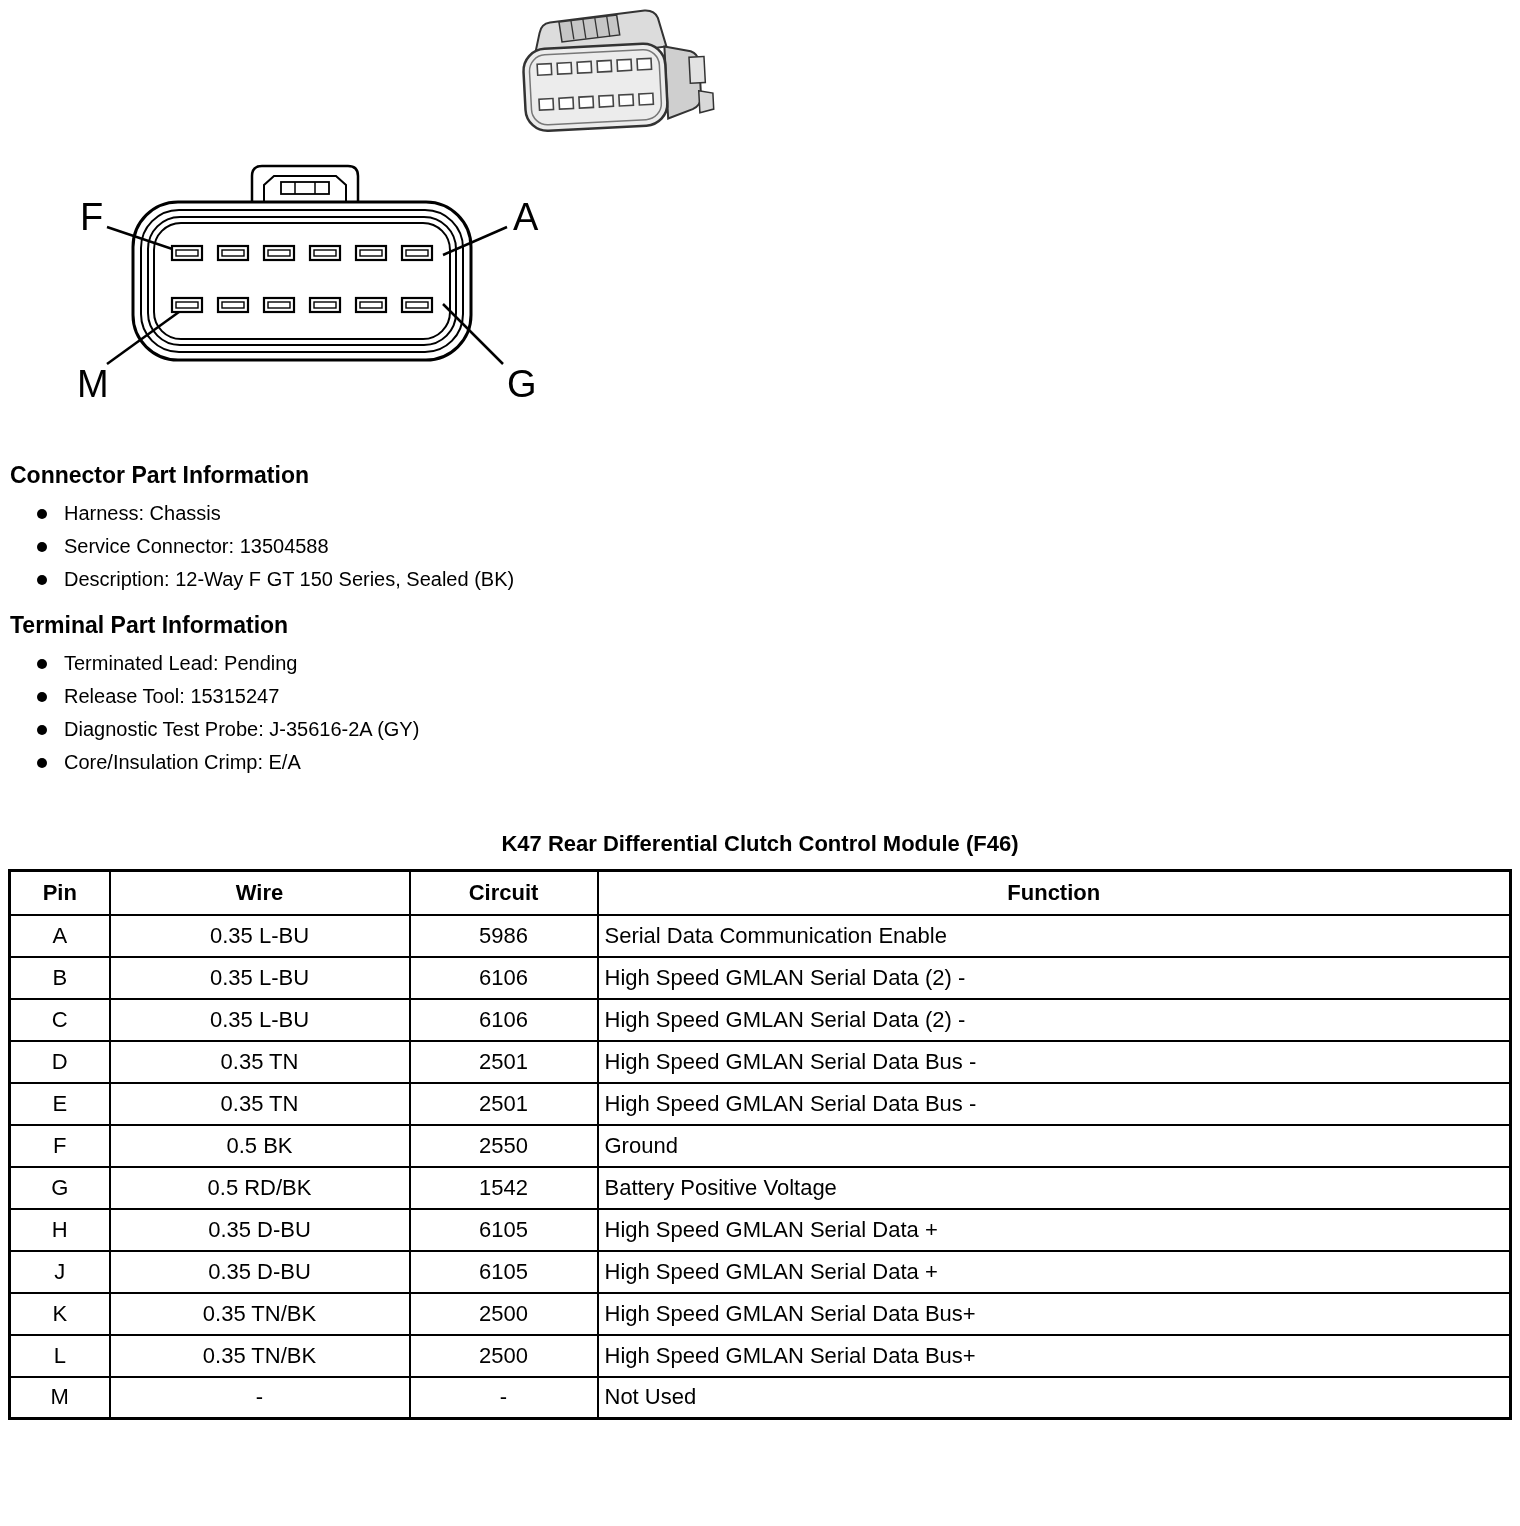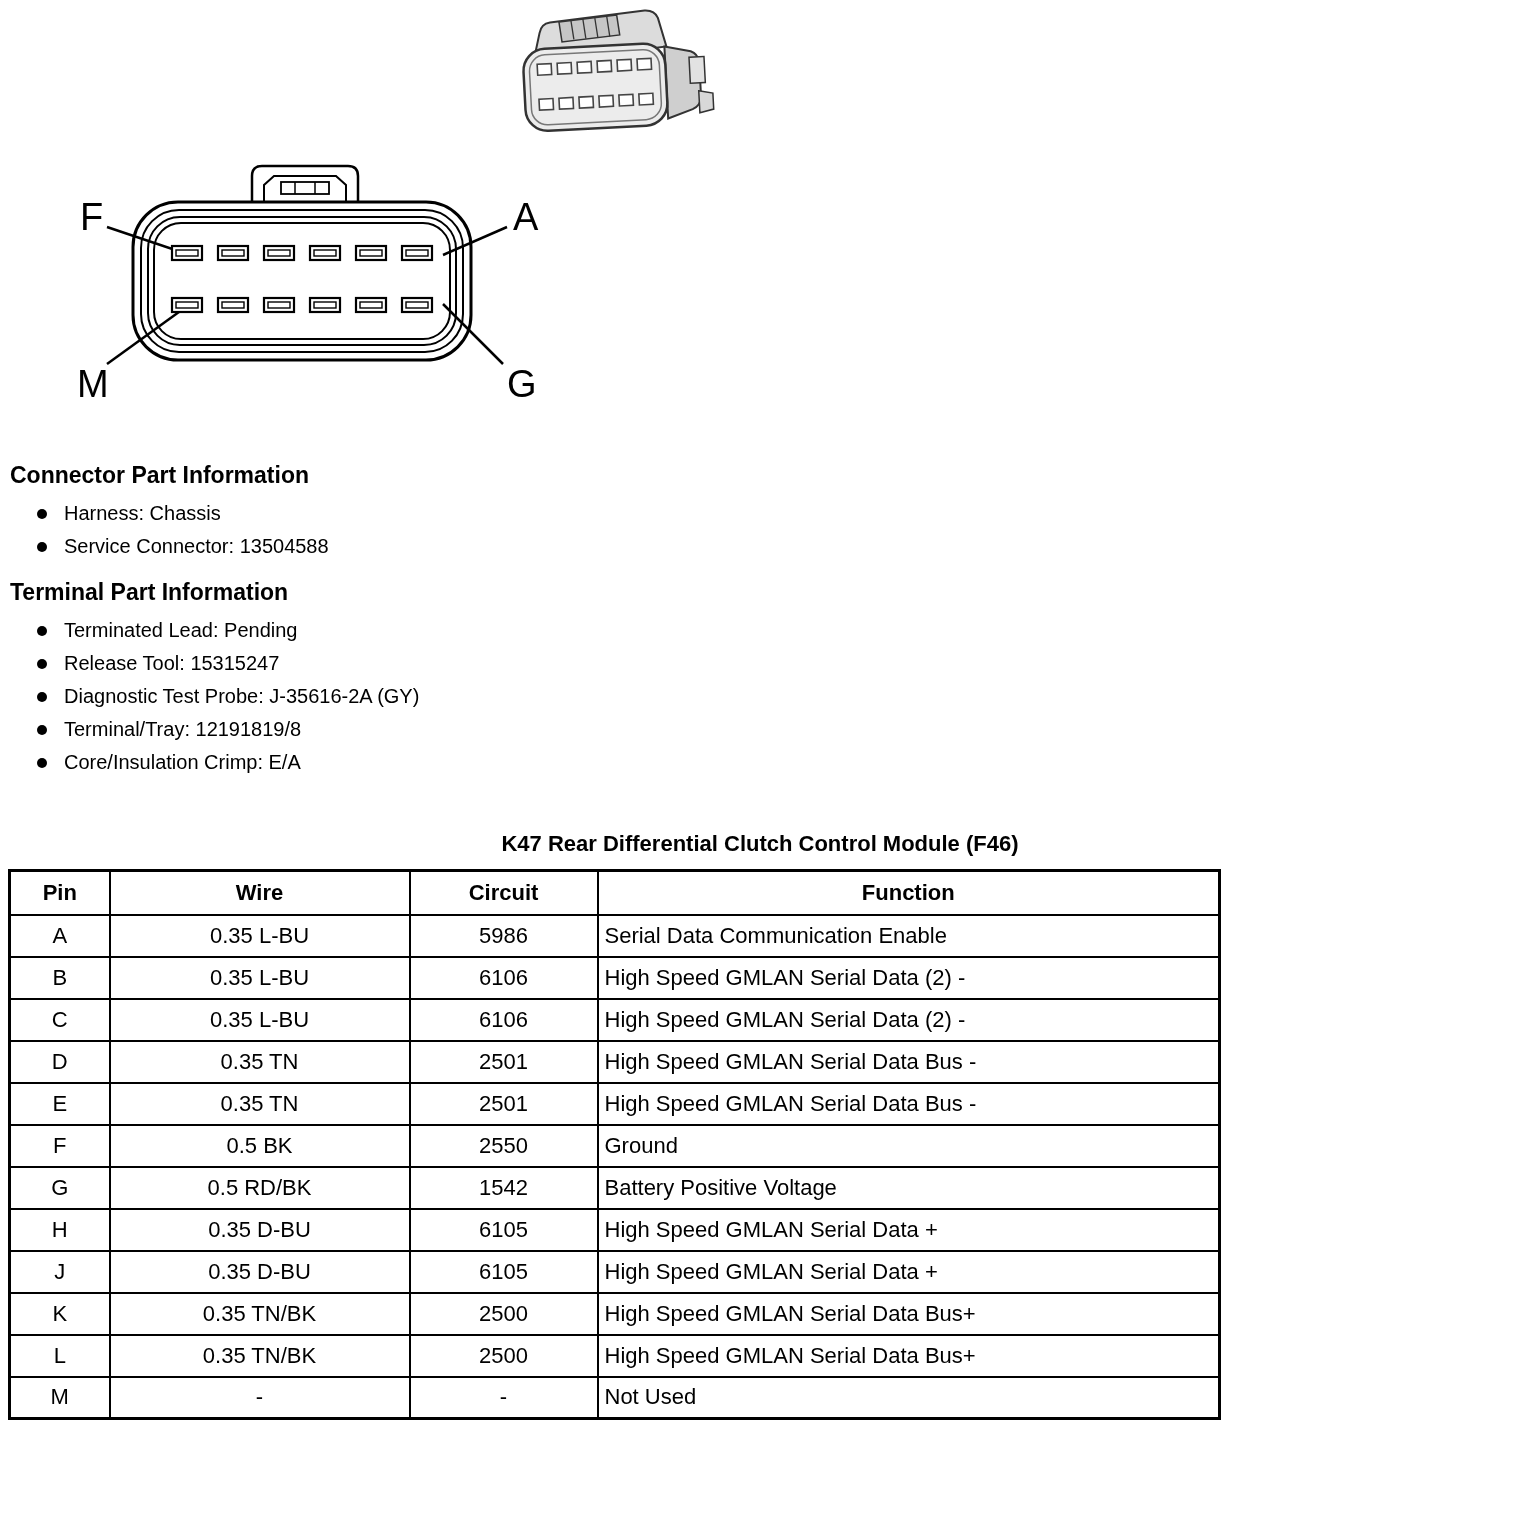--- a/index.html
+++ b/index.html
@@ -42,21 +42,21 @@
 
   
   .table-title {
     text-align: center;
     font-weight: bold;
     font-size: 22px;
     margin: 52px 0 12px 0;
   }
   table.pinout {
     border-collapse: collapse;
-    width: 1213px;
+    width: 1504px;
     margin: 0 8px;
     border: 3px solid #000;
     table-layout: fixed;
   }
   table.pinout th, table.pinout td {
     border: 2px solid #000;
     font-size: 22px;
     height: 42px;
     padding: 0 6px;
     overflow: hidden;
@@ -155,28 +155,28 @@
       <text x="458" y="78" font-size="38">A</text>
       <text x="22" y="245" font-size="38">M</text>
       <text x="452" y="245" font-size="38">G</text>
     </svg>
   </div>
 
   <h2 class="section-heading">Connector Part Information</h2>
   <ul class="bullets">
     <li><span>Harness: Chassis</span></li>
     <li><span>Service Connector: 13504588</span></li>
+    <li><span>Description: 12-Way F GT 150 Series, Sealed (BK)</span></li>
   </ul>
 
   <h2 class="section-heading">Terminal Part Information</h2>
   <ul class="bullets">
     <li><span>Terminated Lead: Pending</span></li>
     <li><span>Release Tool: 15315247</span></li>
     <li><span>Diagnostic Test Probe: J-35616-2A (GY)</span></li>
-    <li><span>Terminal/Tray: 12191819/8</span></li>
     <li><span>Core/Insulation Crimp: E/A</span></li>
   </ul>
 
   <div class="table-title">K47 Rear Differential Clutch Control Module (F46)</div>
 
   <table class="pinout">
     <colgroup>
       <col style="width:100px">
       <col style="width:300px">
       <col style="width:188px">

